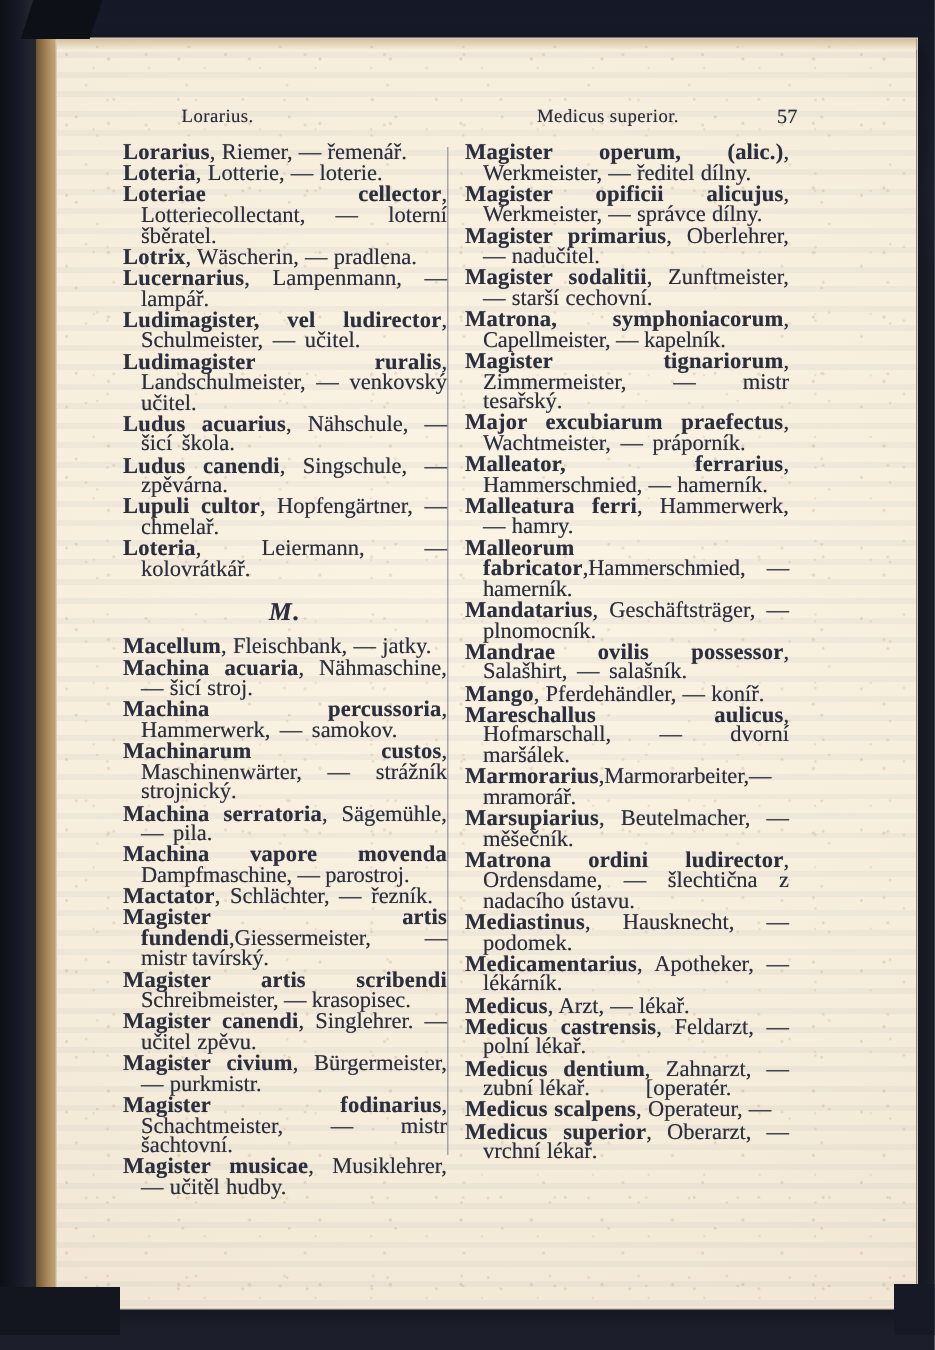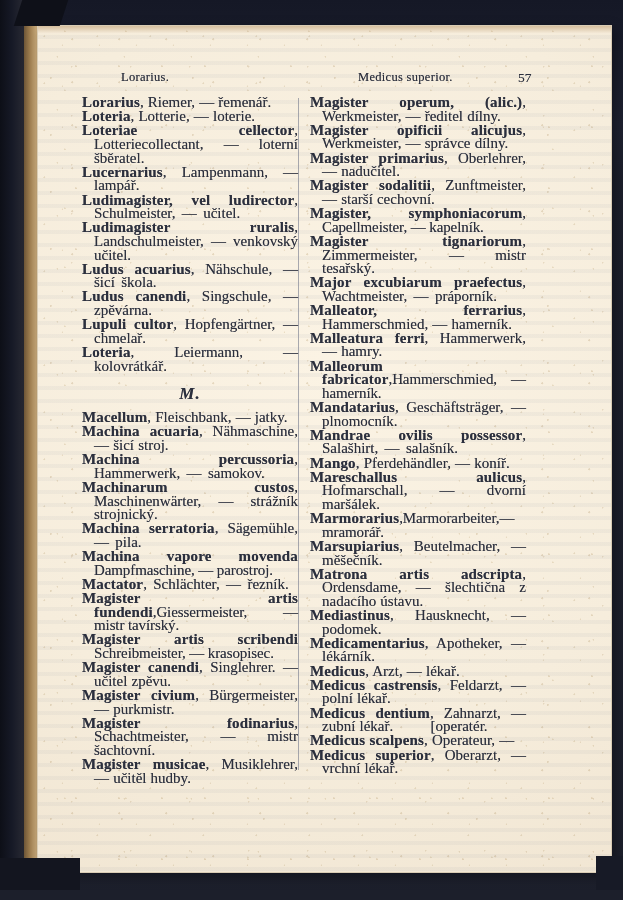--- a/index.html
+++ b/index.html
@@ -109,20 +109,21 @@
       </div>
 
       <div class="cols">
         <div class="rule"></div>
 
         <div class="col col-left">
           <div id="left-top">
               <div class="entry"><b>Lorarius</b>, Riemer, — řemenář.</div>
               <div class="entry"><b>Loteria</b>, Lotterie, — loterie.</div>
               <div class="entry loose"><b>Loteriae cellector</b>, Lotteriecollectant, — loterní šběratel.</div>
+              <div class="entry"><b>Lotrix</b>, Wäscherin, — pradlena.</div>
               <div class="entry loose"><b>Lucernarius</b>, Lampenmann, — lampář.</div>
               <div class="entry loose"><b>Ludimagister, vel ludirector</b>, Schulmeister, — učitel.</div>
               <div class="entry loose"><b>Ludimagister ruralis</b>, Landschulmeister, — venkovský učitel.</div>
               <div class="entry loose"><b>Ludus acuarius</b>, Nähschule, — šicí škola.</div>
               <div class="entry loose"><b>Ludus canendi</b>, Singschule, — zpěvárna.</div>
               <div class="entry loose"><b>Lupuli cultor</b>, Hopfengärtner, — chmelař.</div>
               <div class="entry vloose"><b>Loteria</b>, Leiermann, — kolovrátkář.</div>
             </div>
           <div class="sechead">M.</div>
           <div id="left-bottom">
@@ -141,33 +142,33 @@
               <div class="entry"><b>Magister musicae</b>, Musiklehrer, — učitěl hudby.</div>
             </div>
         </div>
 
         <div class="col col-right">
           <div id="right-list">
               <div class="entry"><b>Magister operum, (alic.)</b>, Werkmeister, — ředitel dílny.</div>
               <div class="entry"><b>Magister opificii alicujus</b>, Werkmeister, — správce dílny.</div>
               <div class="entry"><b>Magister primarius</b>, Oberlehrer, — nadučitel.</div>
               <div class="entry"><b>Magister sodalitii</b>, Zunftmeister, — starší cechovní.</div>
-              <div class="entry tight"><b>Magister, symphoniacorum</b>, Capellmeister, — kapelník.</div>
+              <div class="entry tight"><b>Matrona, symphoniacorum</b>, Capellmeister, — kapelník.</div>
               <div class="entry"><b>Magister tignariorum</b>, Zimmermeister, — mistr tesařský.</div>
               <div class="entry loose"><b>Major excubiarum praefectus</b>, Wachtmeister, — práporník.</div>
               <div class="entry"><b>Malleator, ferrarius</b>, Hammerschmied, — hamerník.</div>
               <div class="entry"><b>Malleatura ferri</b>, Hammerwerk, — hamry.</div>
               <div class="entry tight"><b>Malleorum fabricator</b>,Hammerschmied, — hamerník.</div>
               <div class="entry loose"><b>Mandatarius</b>, Geschäftsträger, — plnomocník.</div>
               <div class="entry loose"><b>Mandrae ovilis possessor</b>, Salašhirt, — salašník.</div>
               <div class="entry"><b>Mango</b>, Pferdehändler, — koníř.</div>
               <div class="entry"><b>Mareschallus aulicus</b>, Hofmarschall, — dvorní maršálek.</div>
               <div class="entry tight"><b>Marmorarius</b>,Marmorarbeiter,— mramorář.</div>
               <div class="entry loose"><b>Marsupiarius</b>, Beutelmacher, — měšečník.</div>
-              <div class="entry"><b>Matrona artis adscripta</b>, Ordensdame, — šlechtična z nadacího ústavu.</div>
+              <div class="entry"><b>Matrona ordini ludirector</b>, Ordensdame, — šlechtična z nadacího ústavu.</div>
               <div class="entry vloose"><b>Mediastinus</b>, Hausknecht, — podomek.</div>
               <div class="entry loose"><b>Medicamentarius</b>, Apotheker, — lékárník.</div>
               <div class="entry"><b>Medicus</b>, Arzt, — lékař.</div>
               <div class="entry"><b>Medicus castrensis</b>, Feldarzt, — polní lékař.</div>
               <div class="entry"><b>Medicus dentium</b>, Zahnarzt, — zubní lékař. &nbsp;&nbsp;&nbsp;&nbsp;&nbsp;&nbsp;&nbsp;&nbsp;[operatér.</div>
               <div class="entry"><b>Medicus scalpens</b>, Operateur, —</div>
               <div class="entry"><b>Medicus superior</b>, Oberarzt, — vrchní lékař.</div>
             </div>
         </div>
       </div>

